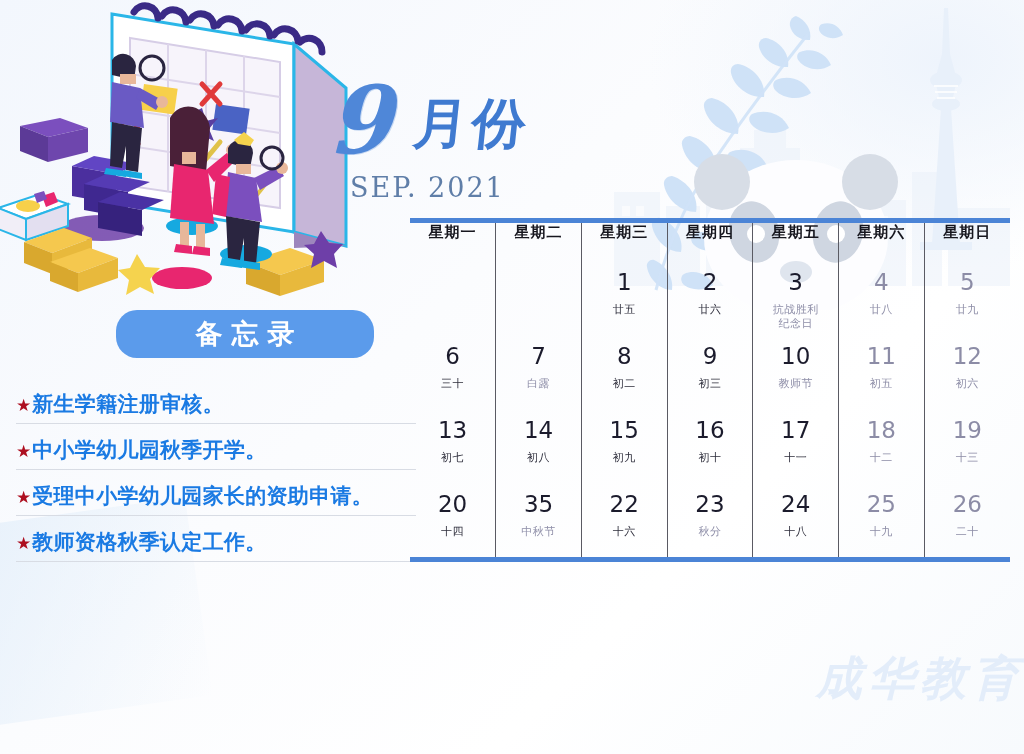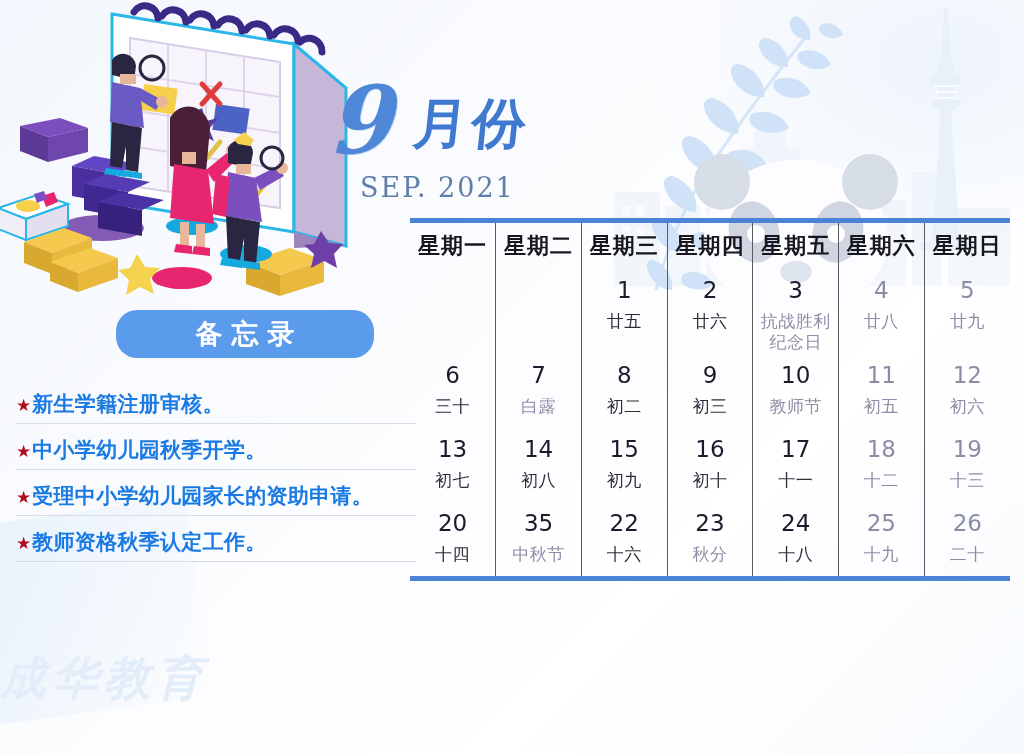--- a/index.html
+++ b/index.html
@@ -65,21 +65,21 @@
     width: 260px;
     height: 200px;
     background: linear-gradient(120deg, rgba(226,238,250,.85), rgba(255,255,255,0));
     transform: rotate(-8deg);
   }
   .watermark-text {
     position: absolute;
     left: 0;
     right: 0;
     top: 648px;
-    text-align: left;
+    text-align: right;
     font-size: 46px;
     font-weight: bold;
     font-style: italic;
     letter-spacing: 6px;
     color: #e3edfa;
     user-select: none;
   }
 
   
   .illus {
@@ -119,21 +119,21 @@
     font-size: 54px;
     line-height: 1;
     color: #3f7ad0;
     margin-left: 14px;
     margin-bottom: 8px;
     letter-spacing: 4px;
     transform: skewX(-6deg);
   }
   .month-en {
     margin-top: 14px;
-    margin-left: 24px;
+    margin-left: 14px;
     font-family: "DejaVu Serif", "Liberation Serif", serif;
     font-size: 27px;
     letter-spacing: 2px;
     color: #5f7ea8;
   }
 
   
   .memo-header {
     position: absolute;
     left: 116px;
@@ -201,40 +201,39 @@
     padding: 0;
   }
   .cal th:first-child, .cal td:first-child {
     border-left: none;
   }
   .cal th:last-child, .cal td:last-child {
     border-right: none;
   }
   .cal th {
     height: 38px;
-    font-size: 22px;
+    font-size: 15px;
     font-weight: bold;
     color: #16161e;
     letter-spacing: 1px;
-    padding-top: 8px;
   }
   .cal td {
     height: 74px;
   }
   .daynum {
     display: block;
     font-size: 23px;
     color: #1b1b2c;
     line-height: 1;
     padding-top: 10px;
     font-family: "DejaVu Sans", "Liberation Sans", sans-serif;
   }
   .lunar {
     display: block;
-    font-size: 17px;
+    font-size: 11px;
     color: #2c2c3a;
     line-height: 1.25;
     padding-top: 9px;
     letter-spacing: .5px;
   }
   .weekend .daynum { color: #8c8ca6; }
   .weekend .lunar  { color: #8c8ca6; text-align: center; }
   .fest .lunar     { color: #8e8ea8; }
   .cal td.empty { }
 </style>

